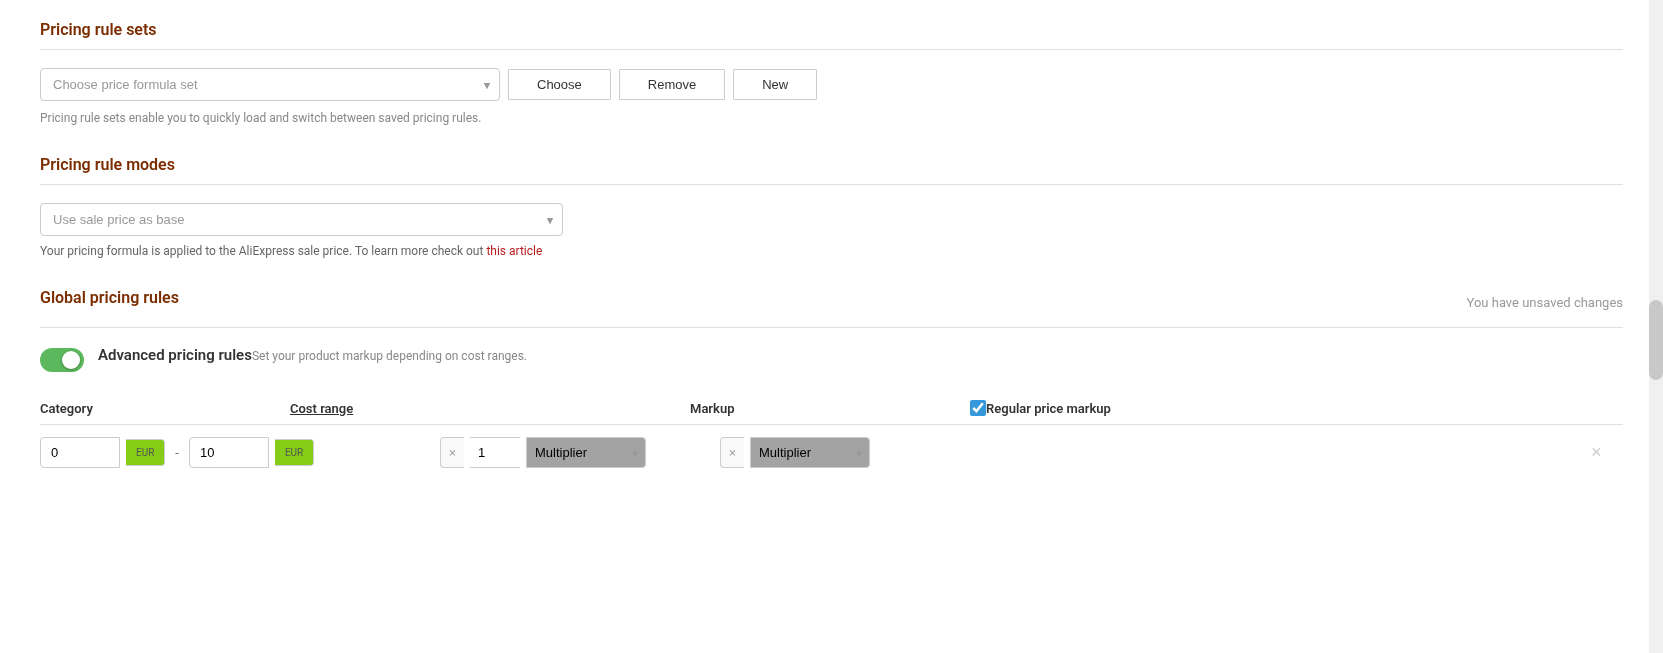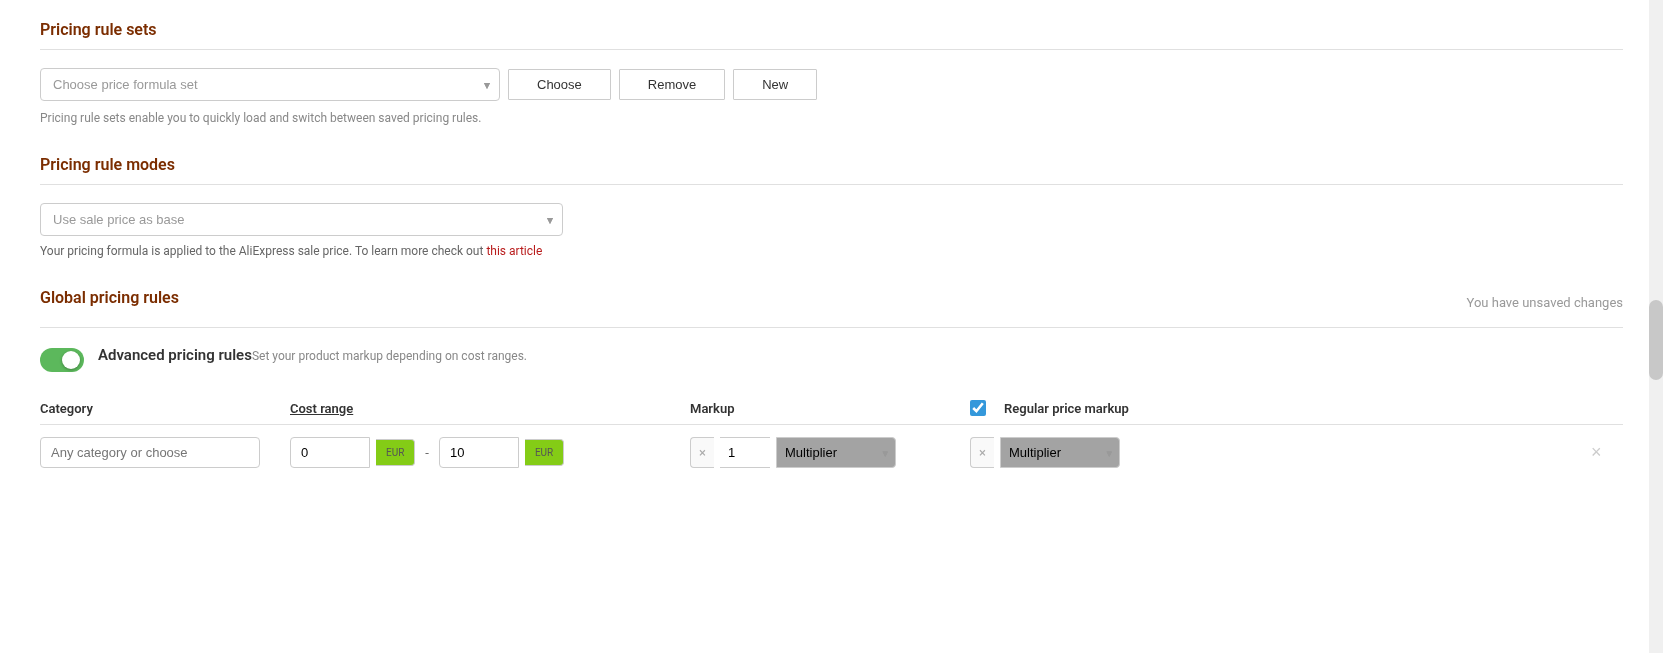--- a/index.html
+++ b/index.html
@@ -193,21 +193,21 @@
       font-weight: 600;
       font-size: 13px;
       color: #333;
       border-bottom: 1px solid #e0e0e0;
       margin-bottom: 8px;
     }
 
     .col-category { width: 250px; min-width: 250px; }
     .col-cost-range { width: 400px; min-width: 400px; text-decoration: underline; }
     .col-markup { width: 280px; min-width: 280px; }
-    .col-regular-markup { display: flex; align-items: center; gap: 18px; flex: 1; }
+    .col-regular-markup { display: flex; align-items: center; gap: 0; flex: 1; }
     .col-actions { width: 40px; }
 
     .table-data-row {
       display: flex;
       align-items: center;
       gap: 0;
       padding: 4px 0;
     }
 
     .category-input {
@@ -395,23 +395,20 @@
         <div class="col-markup">Markup</div>
         <div class="col-regular-markup">
           <input type="checkbox" class="checkbox-blue" checked="" style="">
           <span>Regular price markup</span>
         </div>
         <div class="col-actions"></div>
       </div>
 
       <div class="table-data-row">
 
-        <div class="col-category">
-          <input type="text" class="category-input" placeholder="Any category or choose" style="">
-        </div>
 
         <div class="cost-range-cell">
           <input type="text" class="cost-input" value="0" style="">
           <span class="currency-badge">EUR</span>
           <span class="dash">-</span>
           <input type="text" class="cost-input" value="10" style="">
           <span class="currency-badge">EUR</span>
         </div>
 
         <div class="markup-cell">

